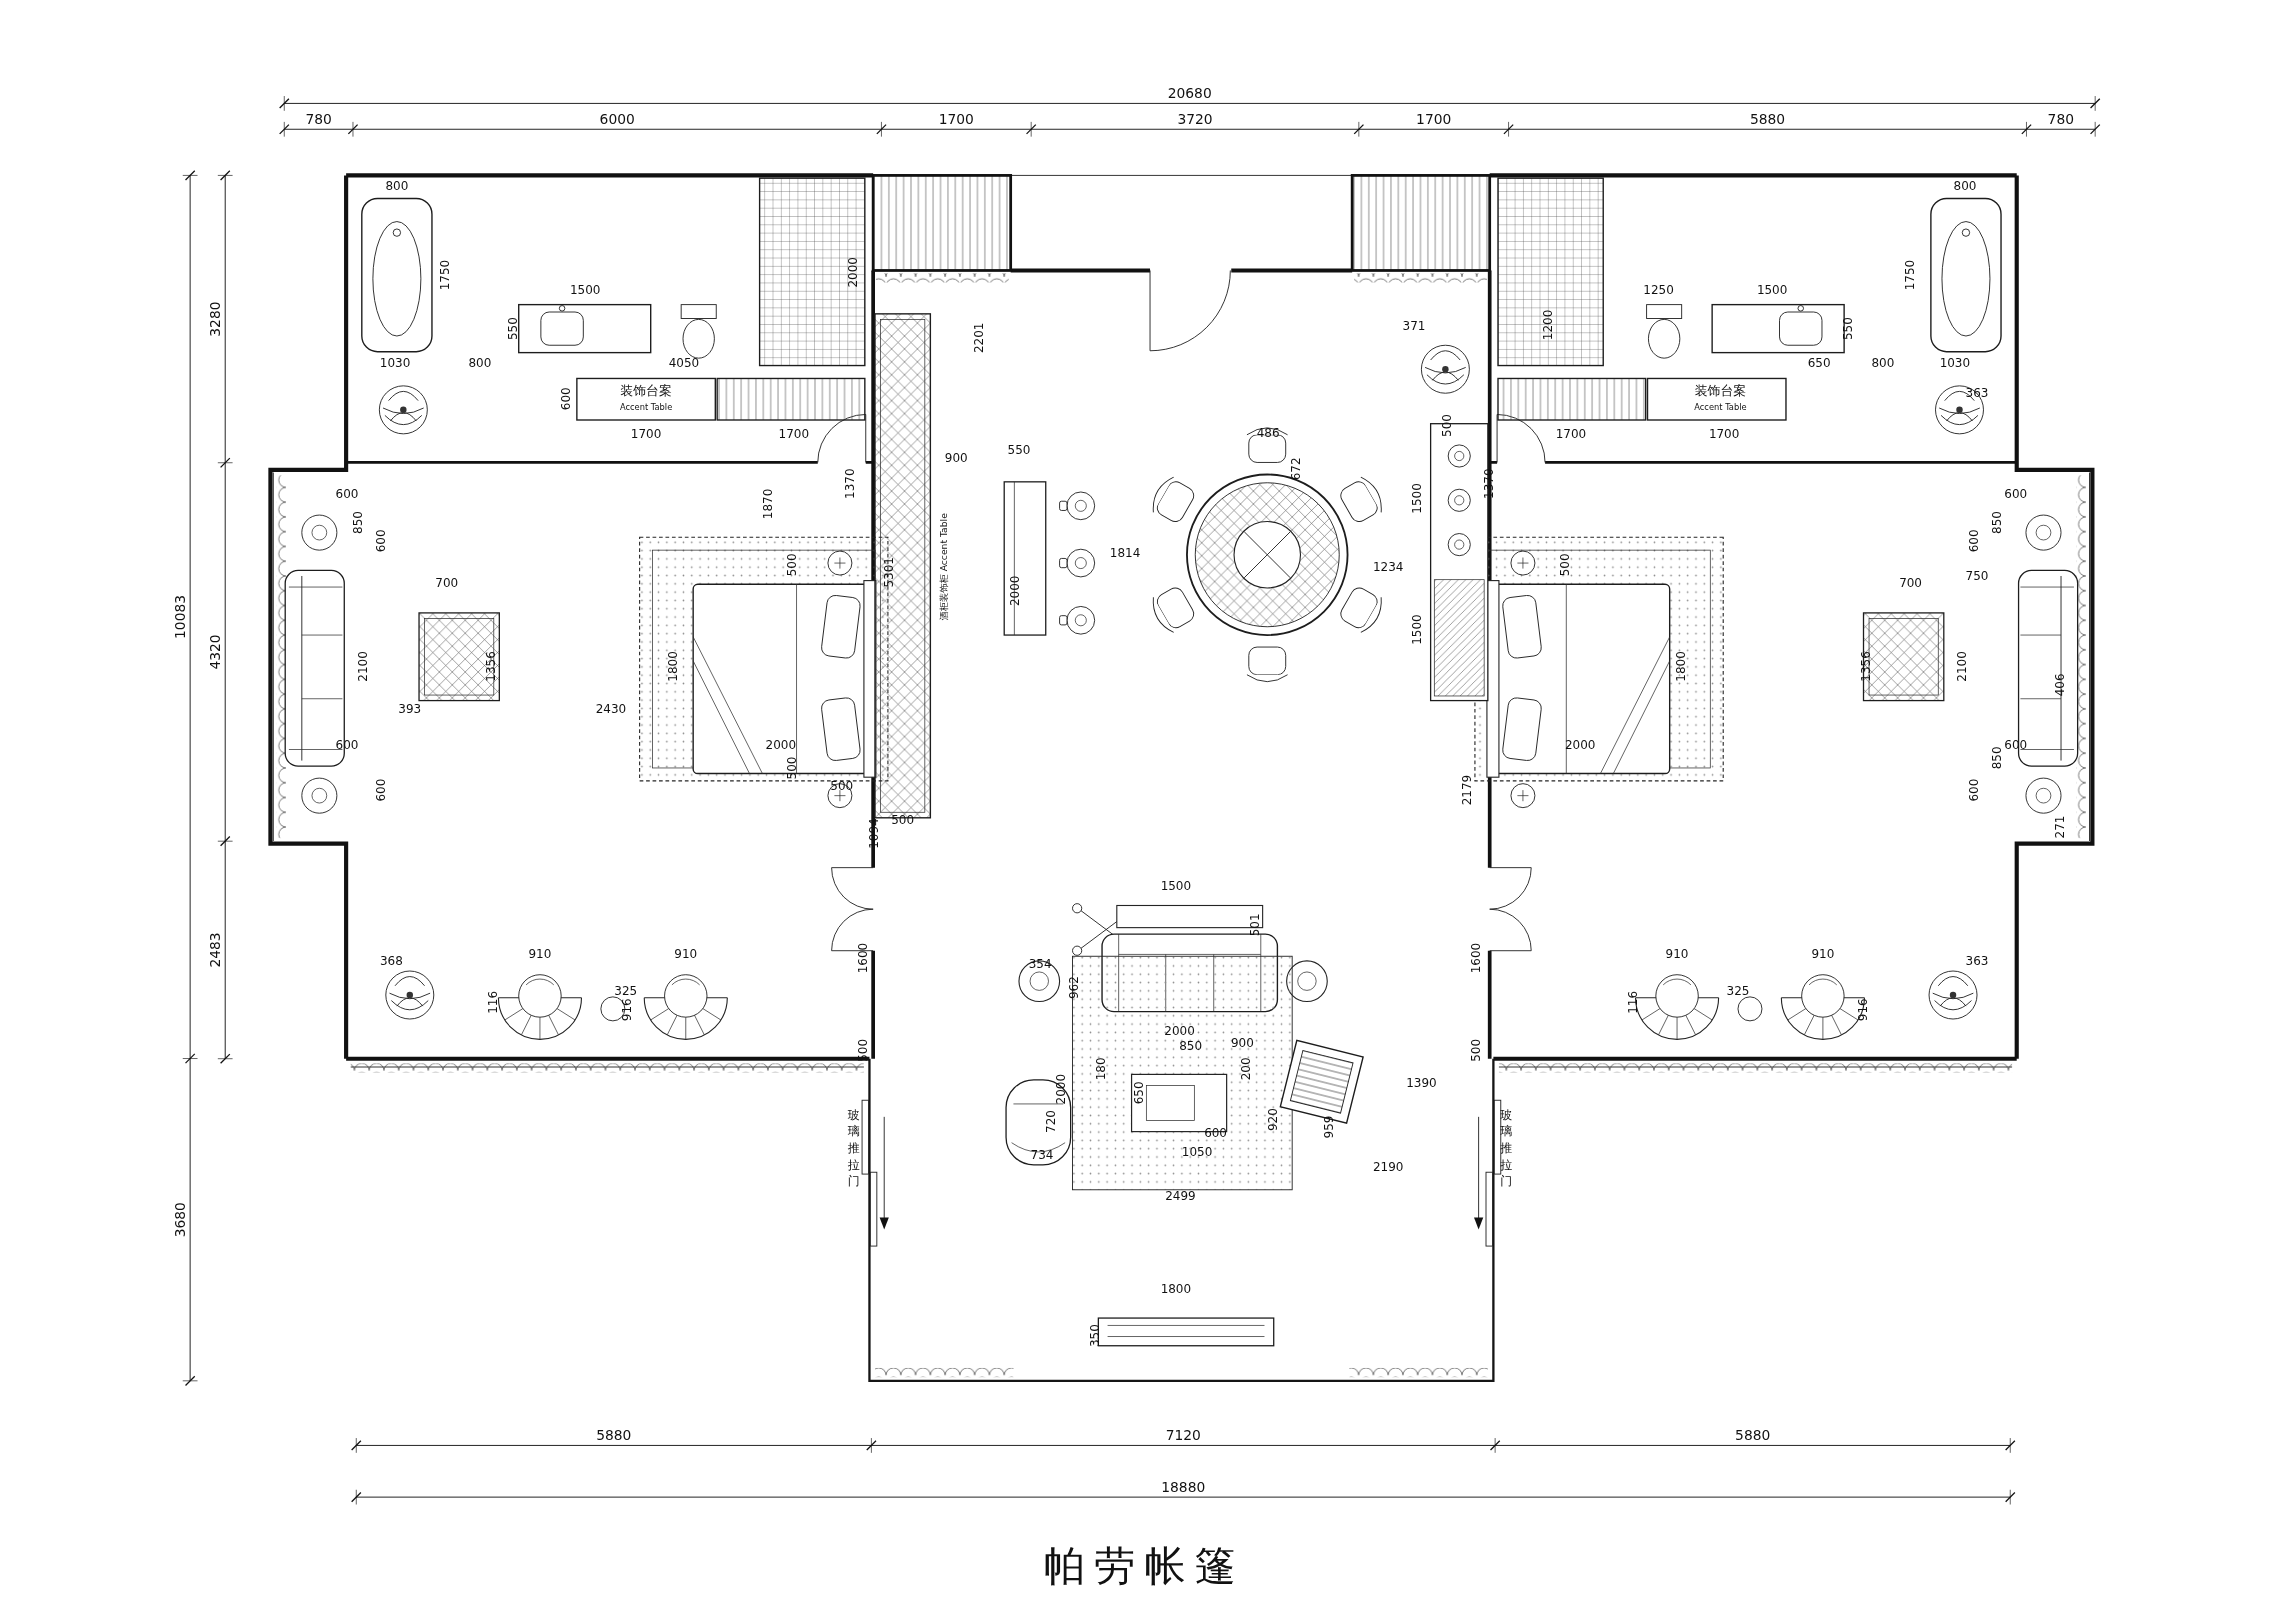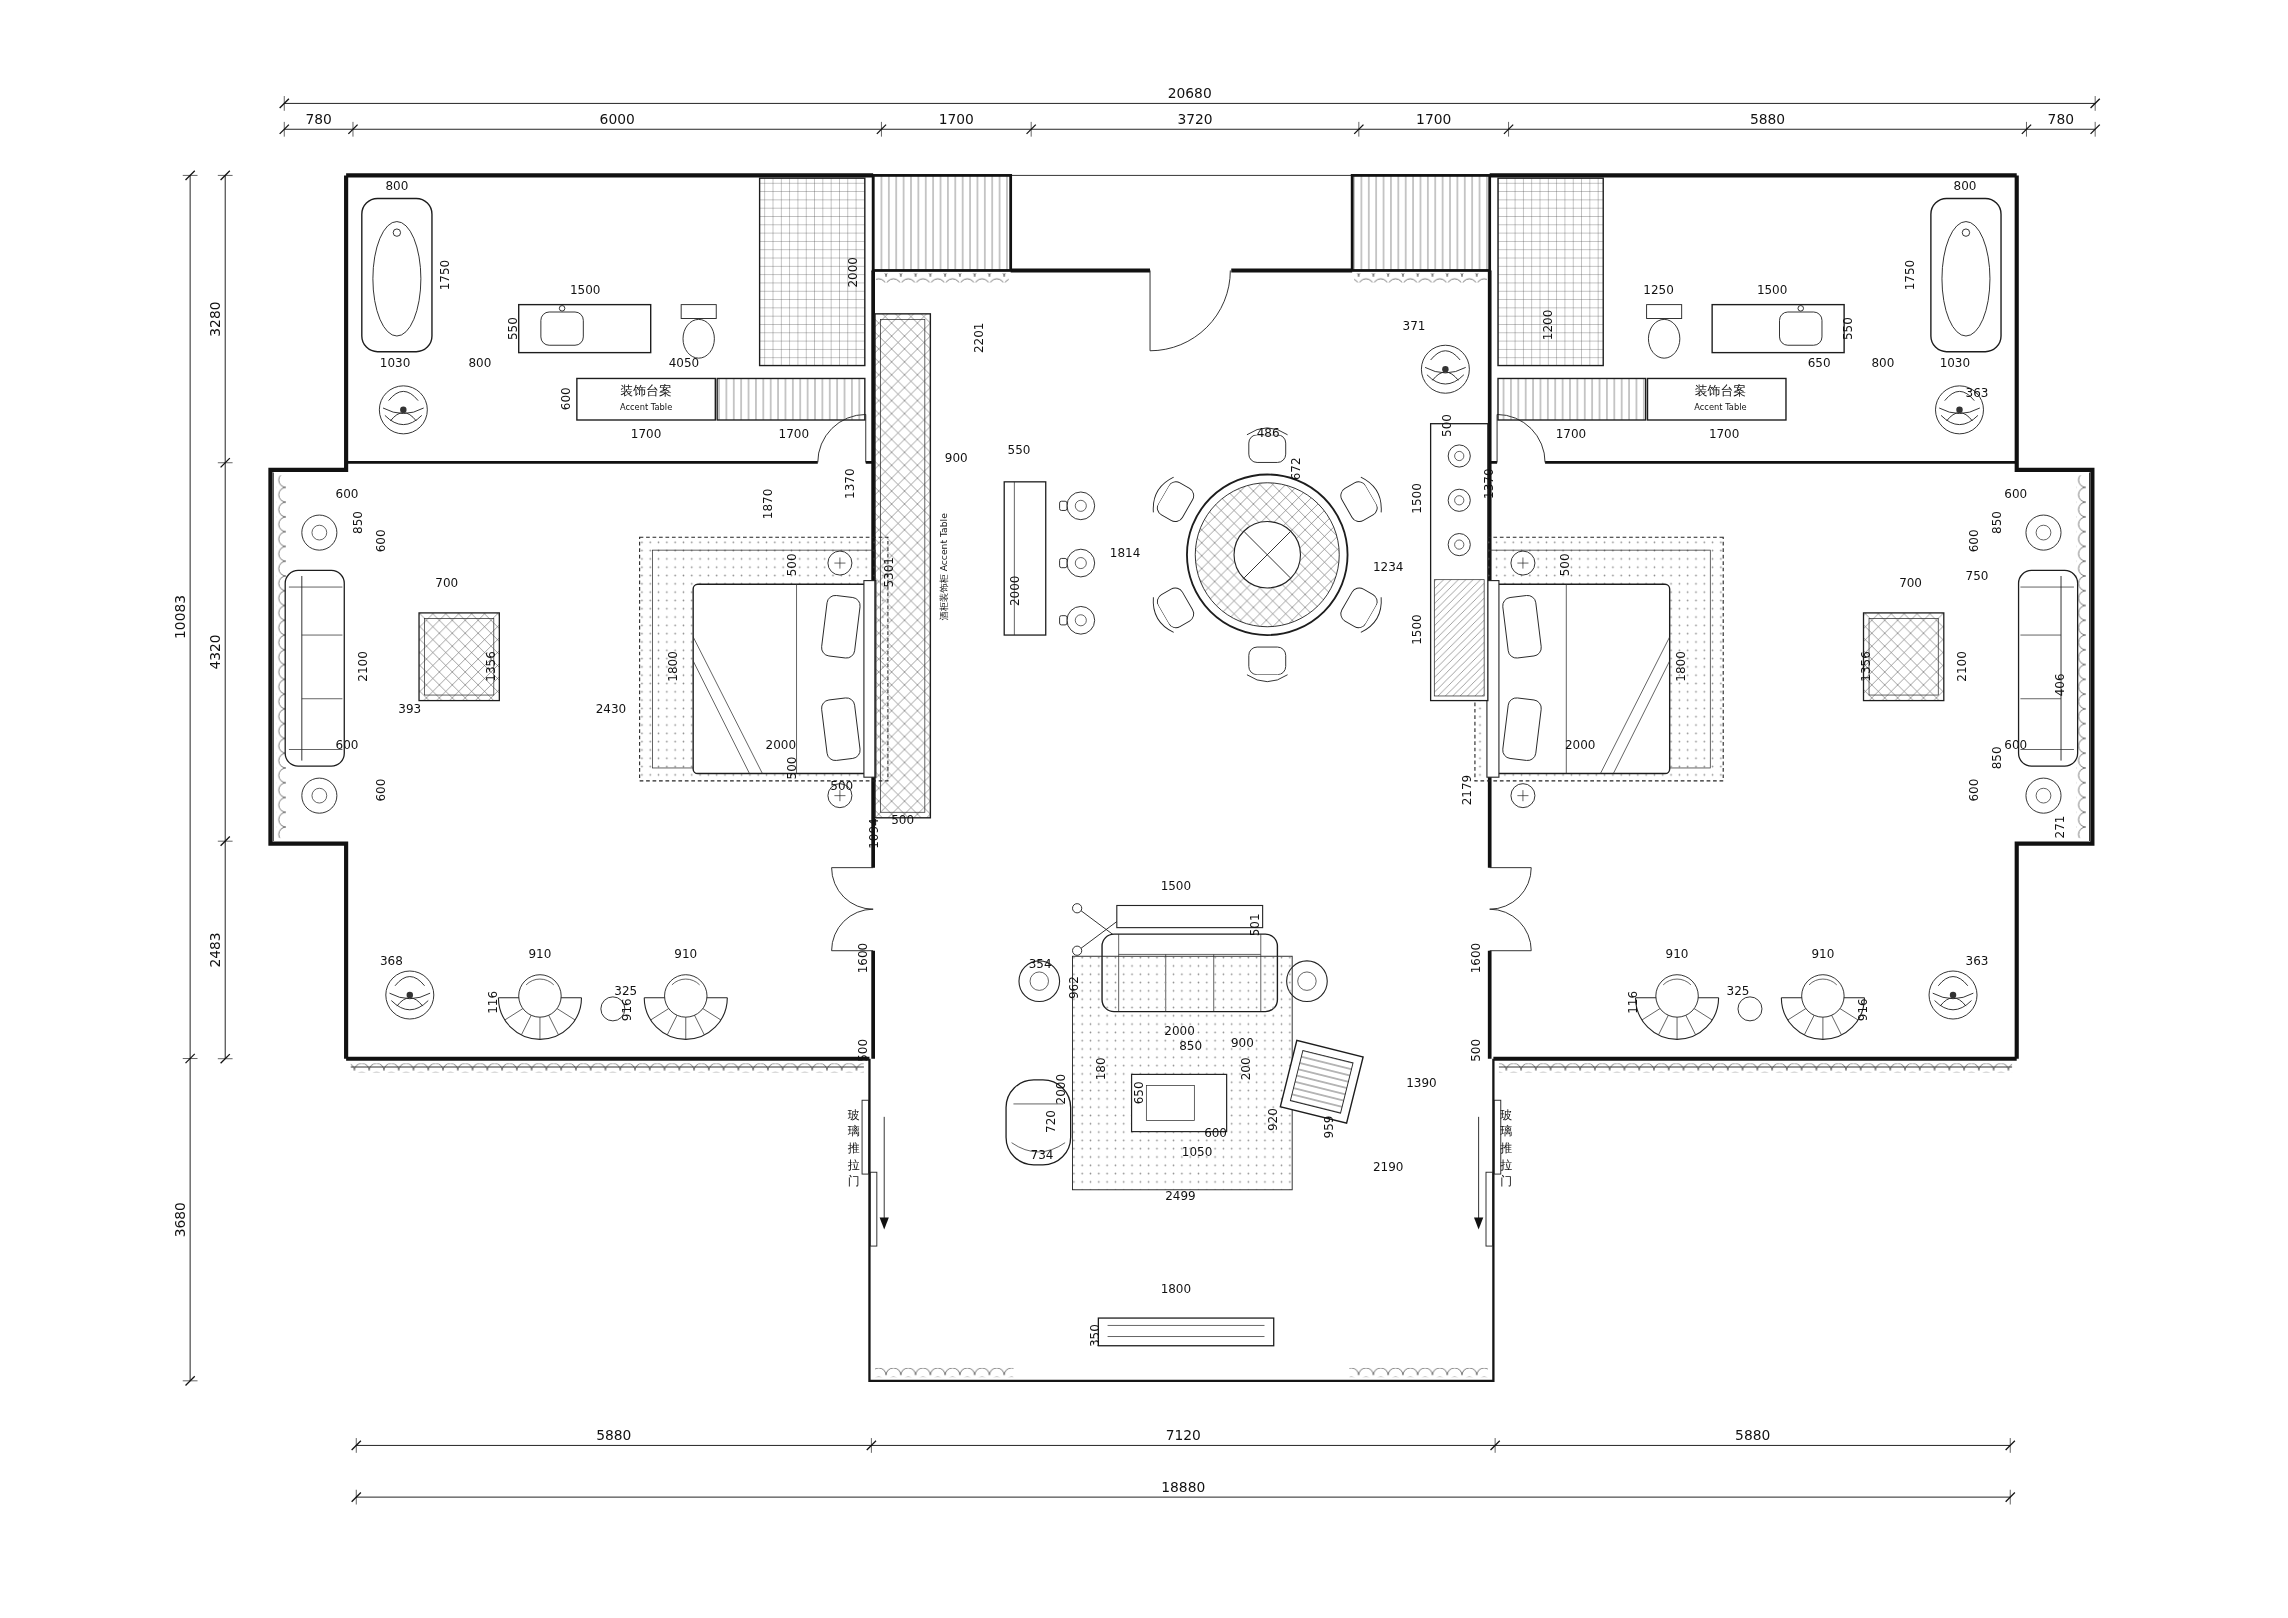--- a/index.html
+++ b/index.html
@@ -454,14 +454,15 @@
         <text x="1817" y="1038" text-anchor="middle" font-size="13" fill="#111">910</text>
         <text x="1975" y="1038" text-anchor="middle" font-size="13" fill="#111">910</text>
         <text x="1774" y="1086" text-anchor="middle" font-size="13" fill="#111" transform="rotate(-90 1774 1086)">116</text>
         <text x="1883" y="1078" text-anchor="middle" font-size="13" fill="#111">325</text>
         <text x="2023" y="1094" text-anchor="middle" font-size="13" fill="#111" transform="rotate(-90 2023 1094)">916</text>
         <text x="1603" y="1038" text-anchor="middle" font-size="13" fill="#111" transform="rotate(-90 1603 1038)">1600</text>
         <text x="1603" y="1138" text-anchor="middle" font-size="13" fill="#111" transform="rotate(-90 1603 1138)">500</text>
       </g>
 </svg>
 
+<div class="title">帕劳帐篷</div>
 </div>
 
 
 </body></html>

